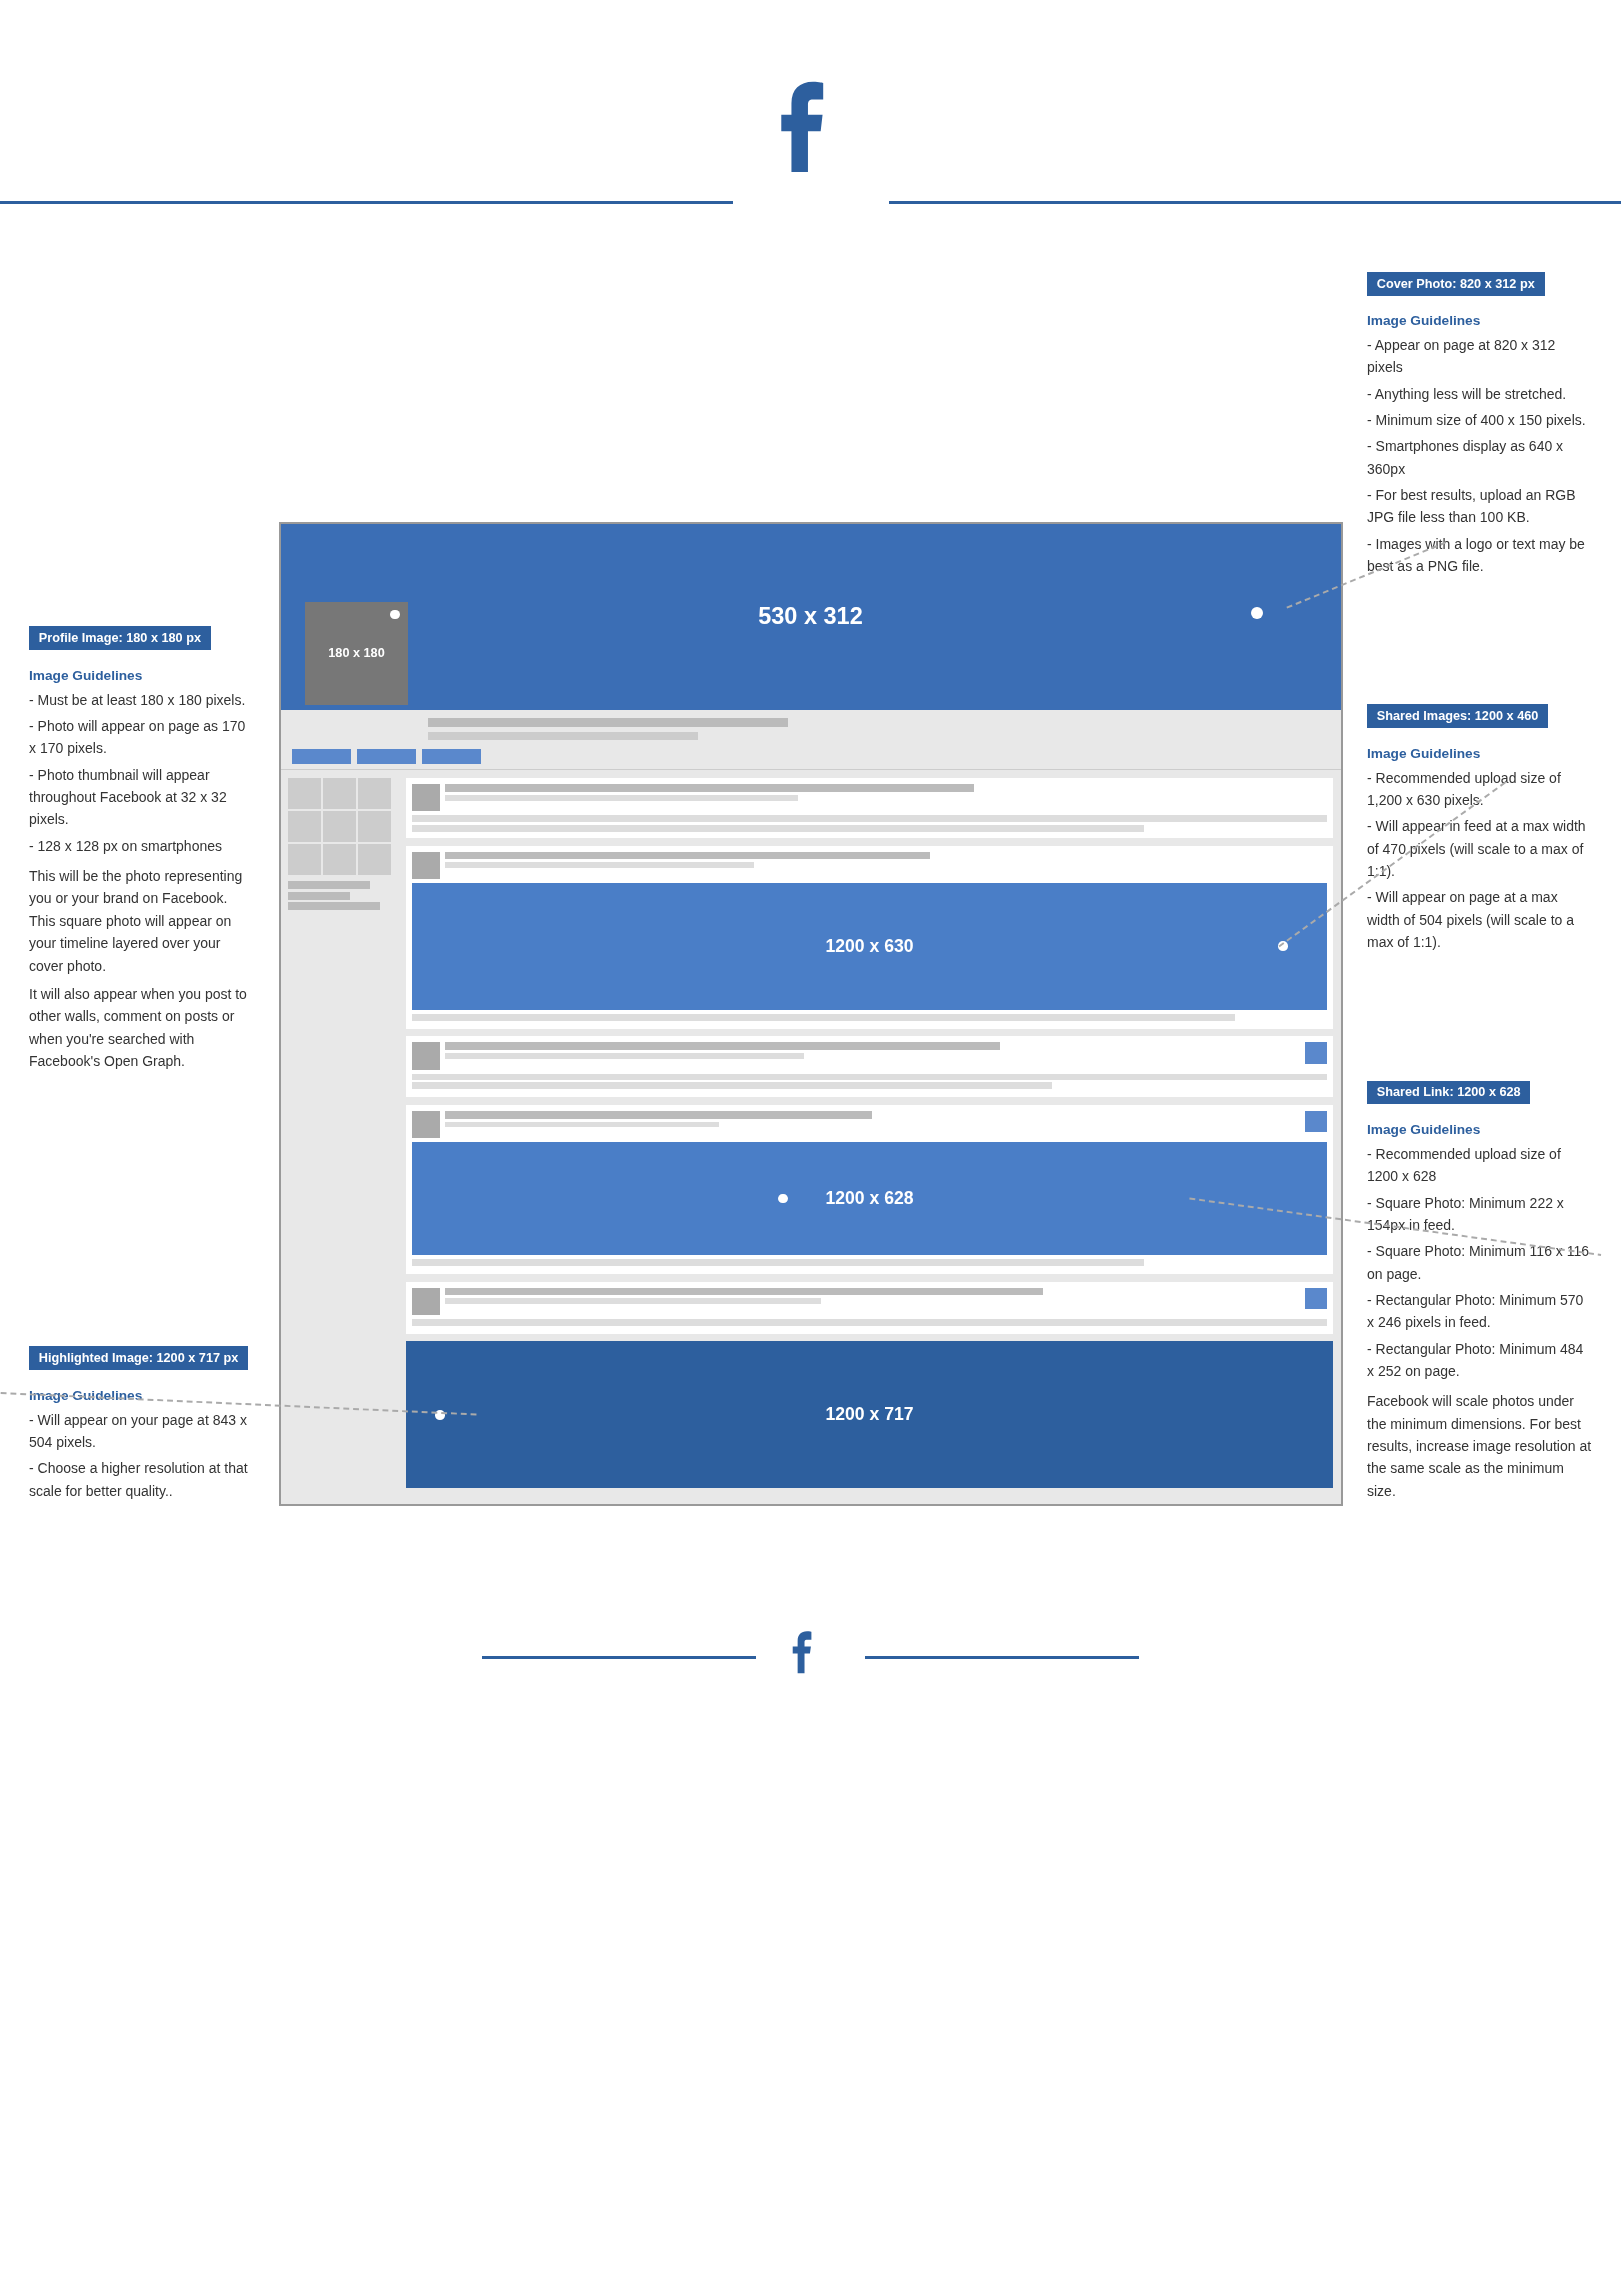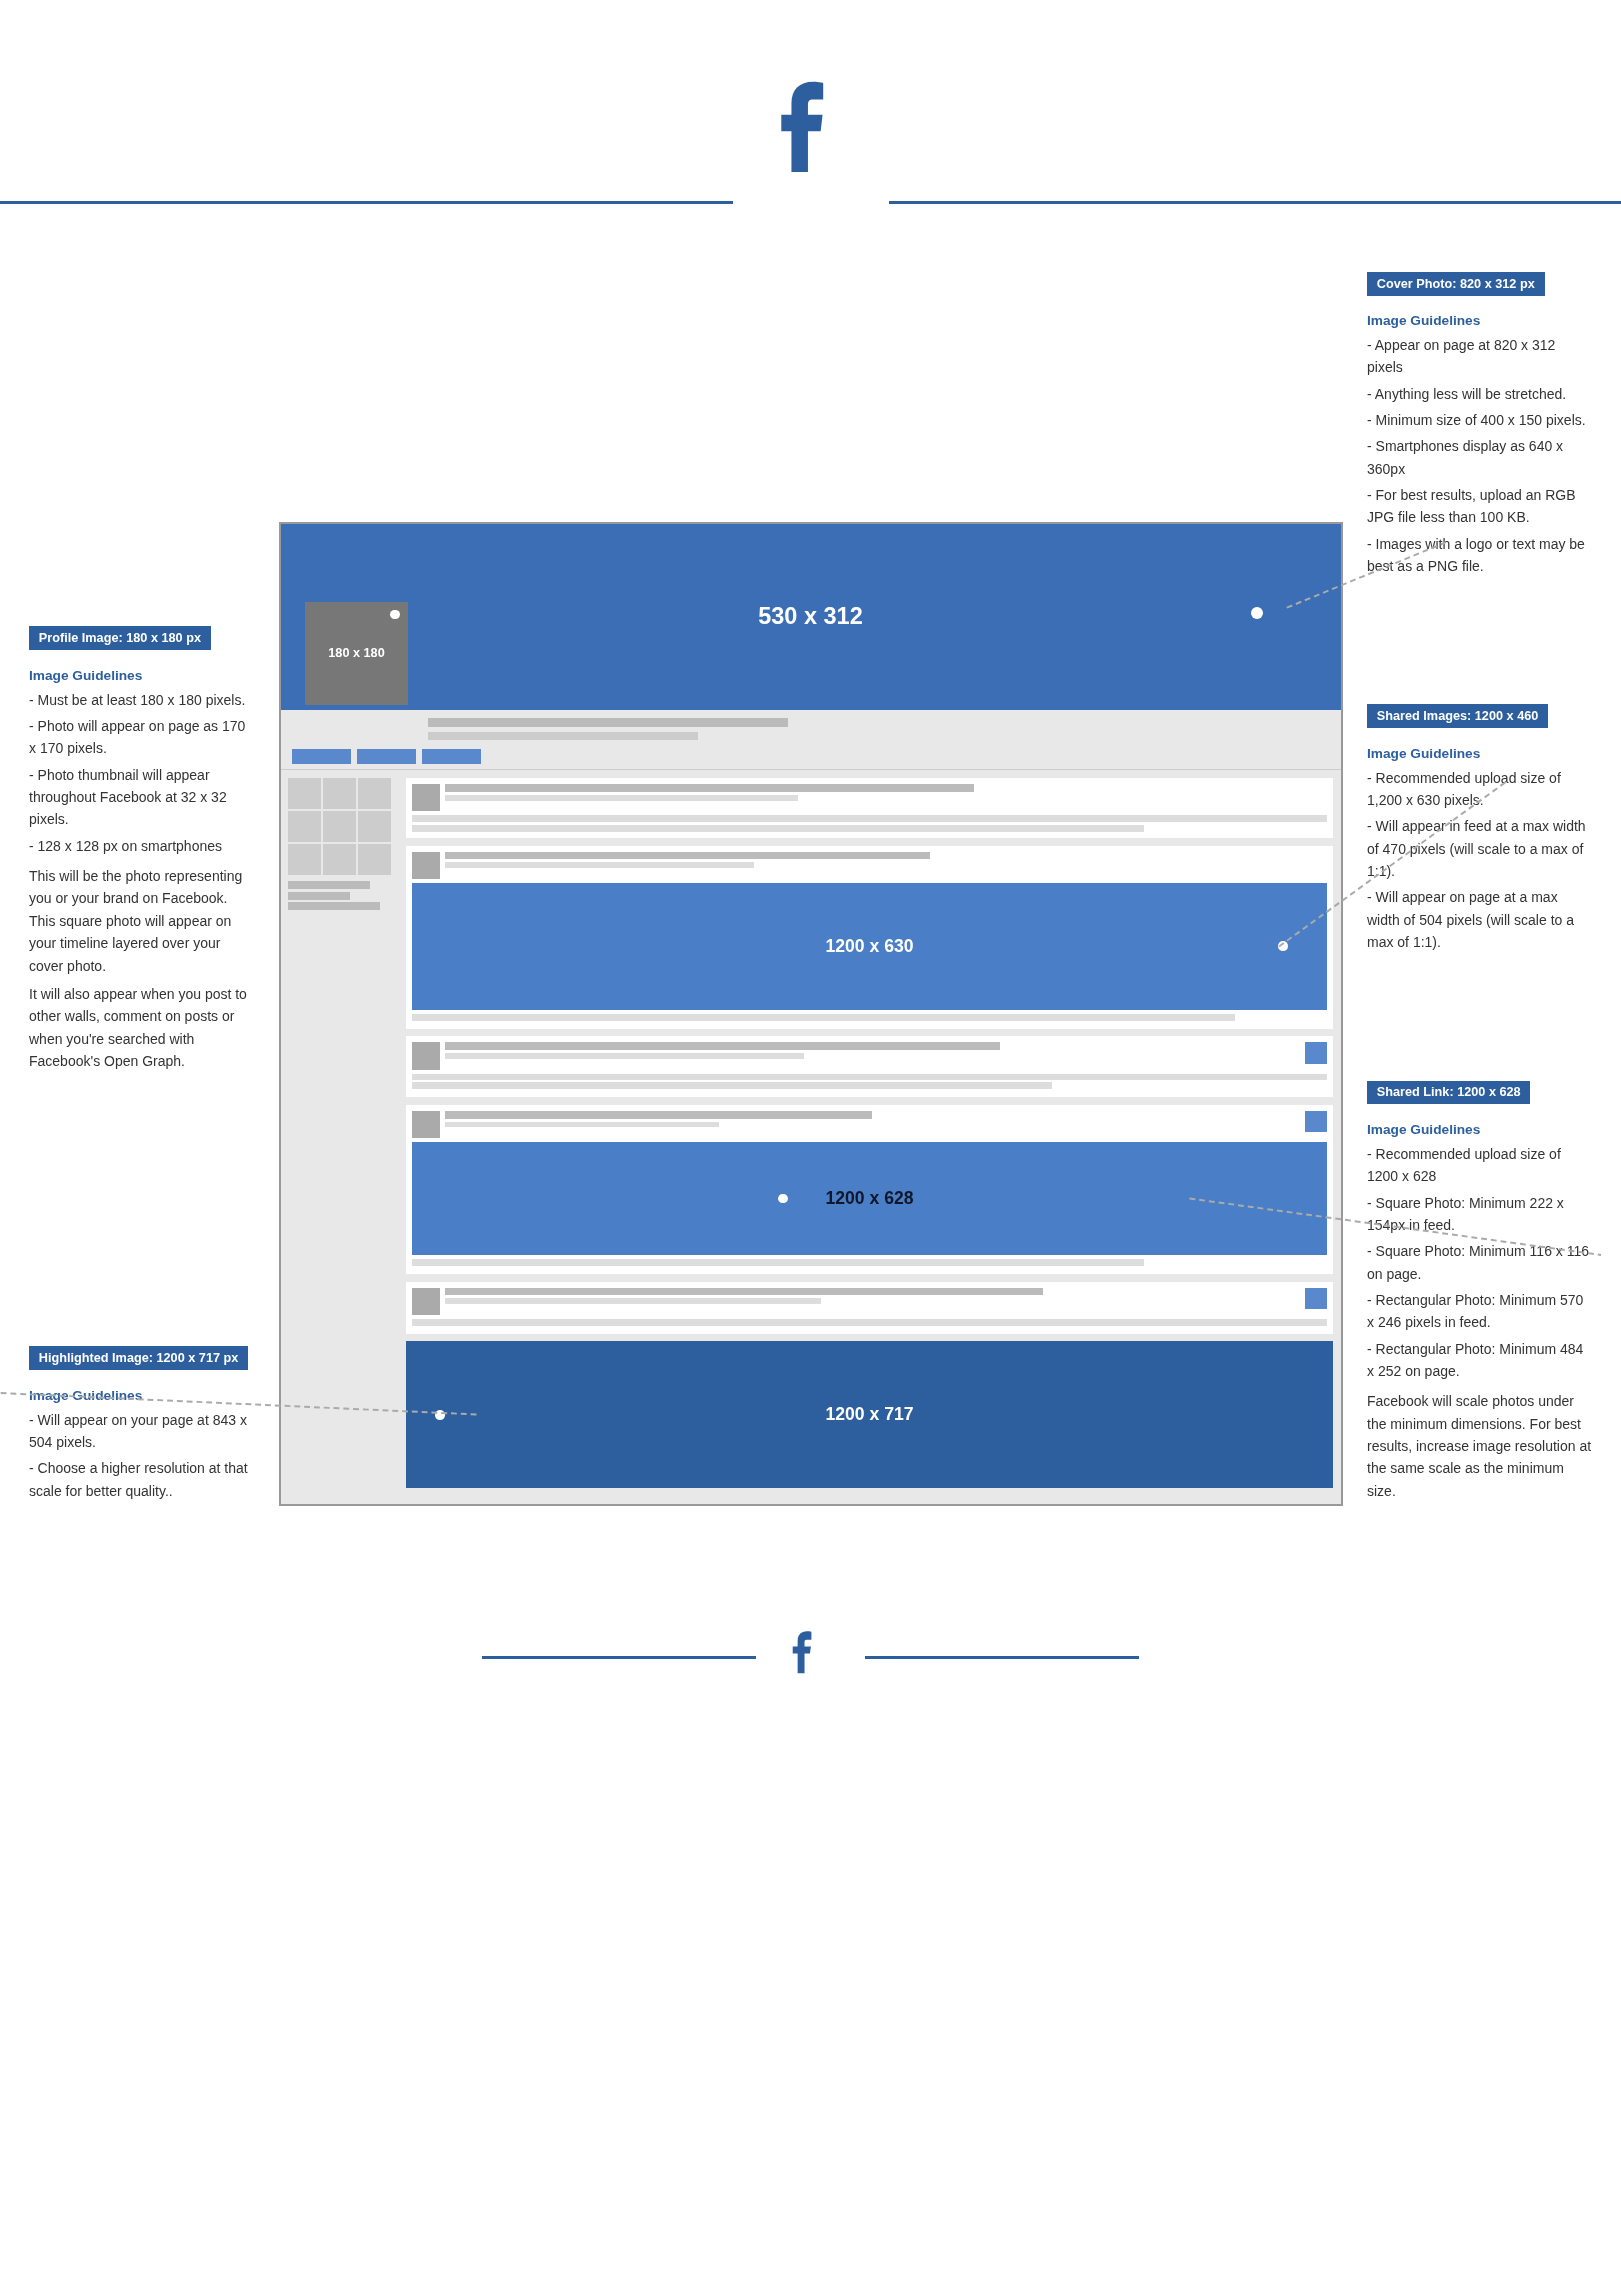--- a/index.html
+++ b/index.html
@@ -246,21 +246,21 @@
               <div style="width:27.4px;height:27.4px;background:#aaa;flex-shrink:0;"></div>
               <div style="flex:1;">
                 <div style="height:7.8px;background:#bbb;width:50%;margin-bottom:2.9px;"></div>
                 <div style="height:5.9px;background:#ddd;width:32%;"></div>
               </div>
               <div style="width:21.6px;height:21.6px;background:#5a88cc;flex-shrink:0;"></div>
             </div>
 
             <div style="background:#4a7ec7;height:113px;display:flex;align-items:center;justify-content:center;position:relative;margin-bottom:3.9px;">
               <div style="width:9.8px;height:9.8px;background:white;border-radius:50%;position:absolute;left:40%;top:50%;transform:translateY(-50%);"></div>
-              <span style="color:#0f172a;font-size:17.6px;font-weight:bold;">1200 x 628</span>
+              <span style="color:#ffffff;font-size:17.6px;font-weight:bold;">1200 x 628</span>
 
               <svg style="position:absolute;top:0;left:0;width:100%;height:100%;overflow:visible;pointer-events:none;" viewBox="0 0 932 115" width="913" height="113">
                 <line x1="85%" y1="50%" x2="130%" y2="100%" stroke="#aaa" stroke-width="2" stroke-dasharray="6,4"></line>
               </svg>
             </div>
             <div style="height:6.9px;background:#ddd;width:80%;margin-bottom:2px;"></div>
           </div>
 
           <div style="background:white;margin-bottom:7.8px;padding:5.9px;">
             <div style="display:flex;gap:5.9px;margin-bottom:3.9px;">

